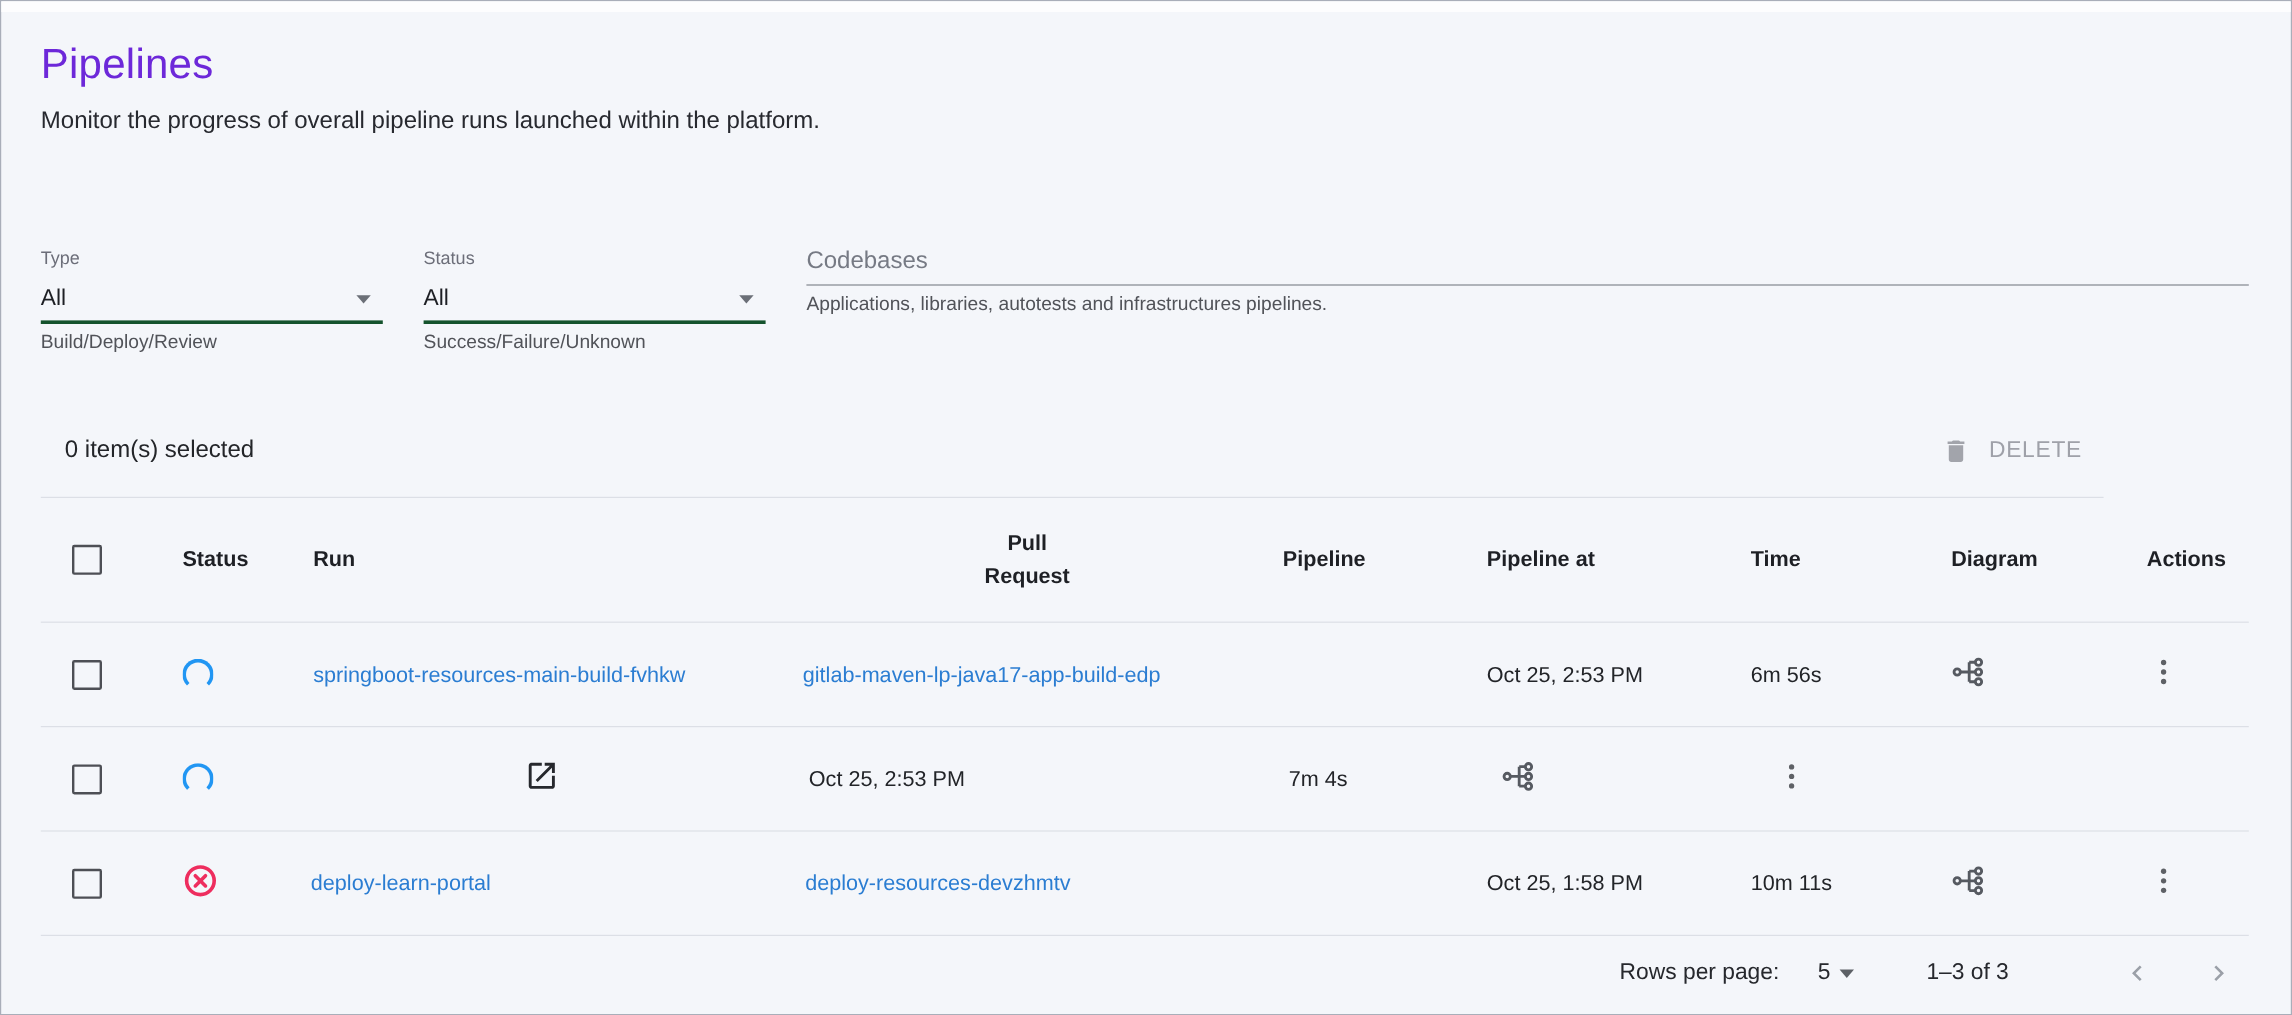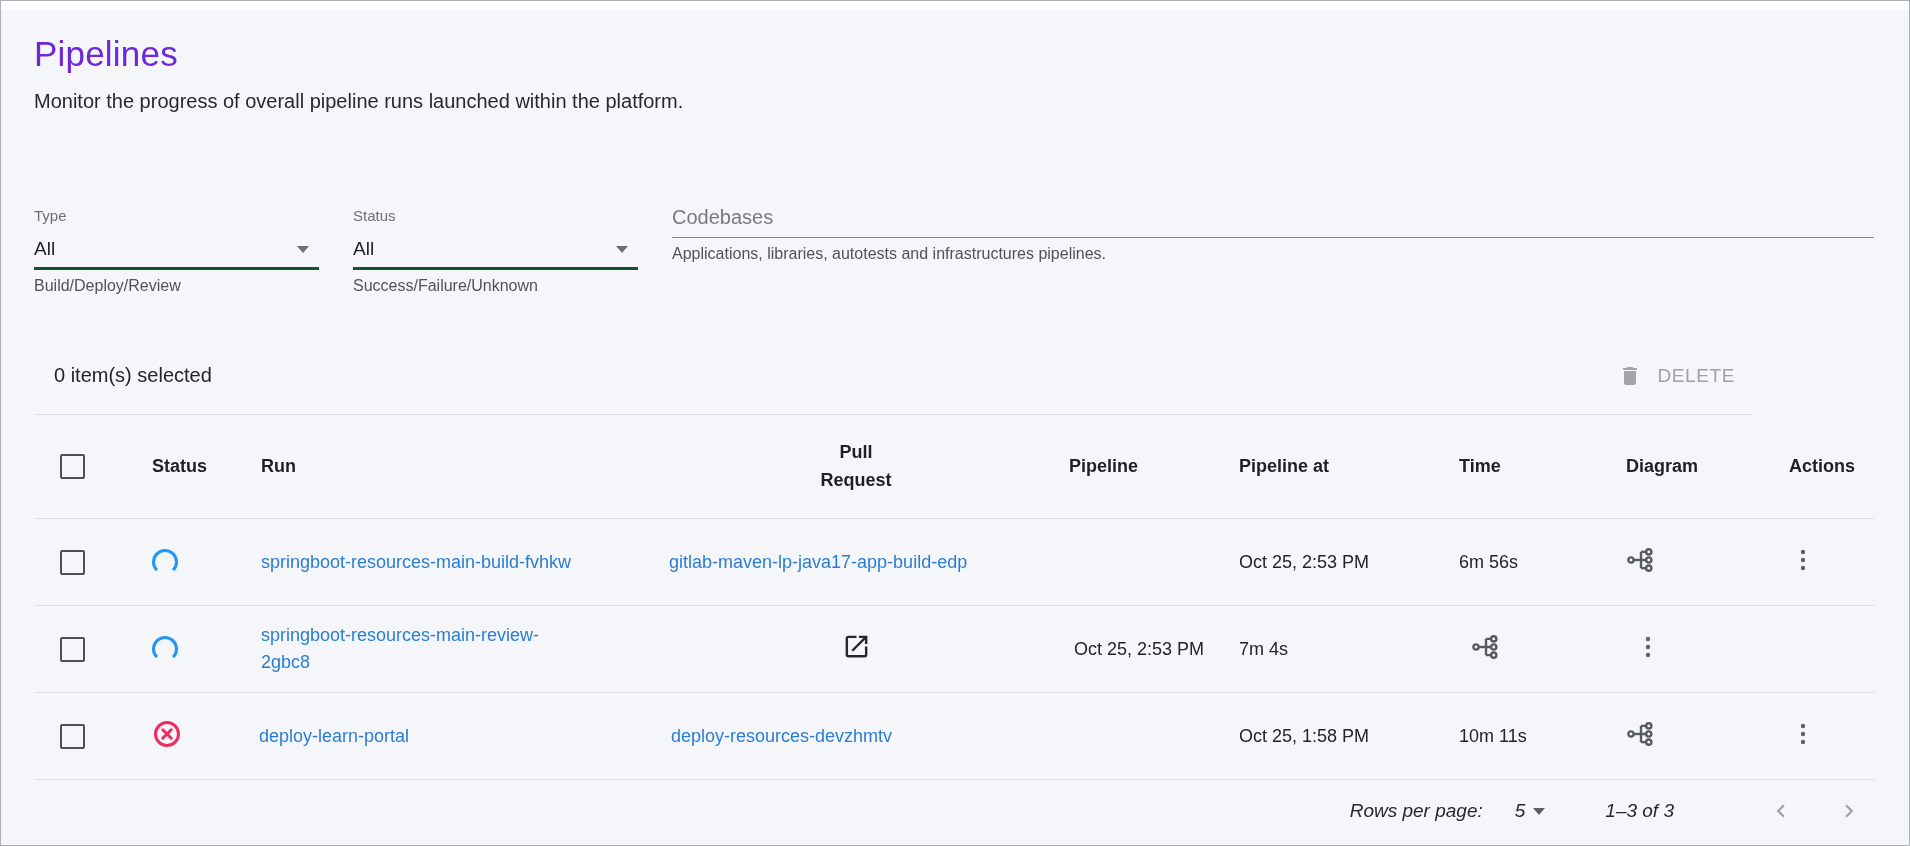--- a/index.html
+++ b/index.html
@@ -102,21 +102,20 @@
   .icon-btn { background: none; border: none; padding: 0; cursor: pointer; line-height: 0; }
   .diagram-icon svg { width: 30px; height: 30px; stroke: #565a61; fill: none; }
   .kebab svg { width: 28px; height: 28px; fill: #5e6166; }
   .pr-icon svg { width: 29px; height: 29px; fill: #26282d; }
 
   
   .pagination {
     height: 62px; display: flex; align-items: center; justify-content: flex-end;
     font-size: 19px; color: #26282d;
     padding-right: 12px;
-    font-style: italic;
   }
   .rpp-label { margin-right: 32px; }
   .rpp-select { display: flex; align-items: center; gap: 8px; cursor: pointer; margin-right: 56px; }
   .rpp-select .dd-arrow { border-top-color: #5c6066; }
   .range-text { margin-right: 52px; }
   .pg-btn { background: none; border: none; padding: 0; line-height: 0; cursor: default; margin-left: 42px; }
   .pg-btn svg { width: 26px; height: 26px; fill: #9ba0a8; }
 </style>
 </head>
 <body>
@@ -214,21 +213,20 @@
     </div>
   </div>
 
   <div class="trow data">
     <div class="cell cell-check">
         <div class="checkbox"></div>
       </div>
     <div class="cell cell-status">
         <div class="spinner"></div>
       </div>
-    <div class="cell cell-run"><a class="tbl-link">springboot-resources-main-review-2gbc8</a></div>
     <div class="cell cell-pr">
       <button class="icon-btn pr-icon">
         <svg viewBox="0 0 24 24">
             <path d="M19 19H5V5h7V3H5c-1.1 0-2 .9-2 2v14c0 1.1.9 2 2 2h14c1.1 0 2-.9 2-2v-7h-2v7zM14 3v2h3.59l-9.83 9.83 1.41 1.41L19 6.41V10h2V3h-7z"></path>
           </svg>
       </button>
     </div>
     <div class="cell cell-started">Oct 25, 2:53 PM</div>
     <div class="cell cell-time">7m 4s</div>
     <div class="cell cell-diagram">

